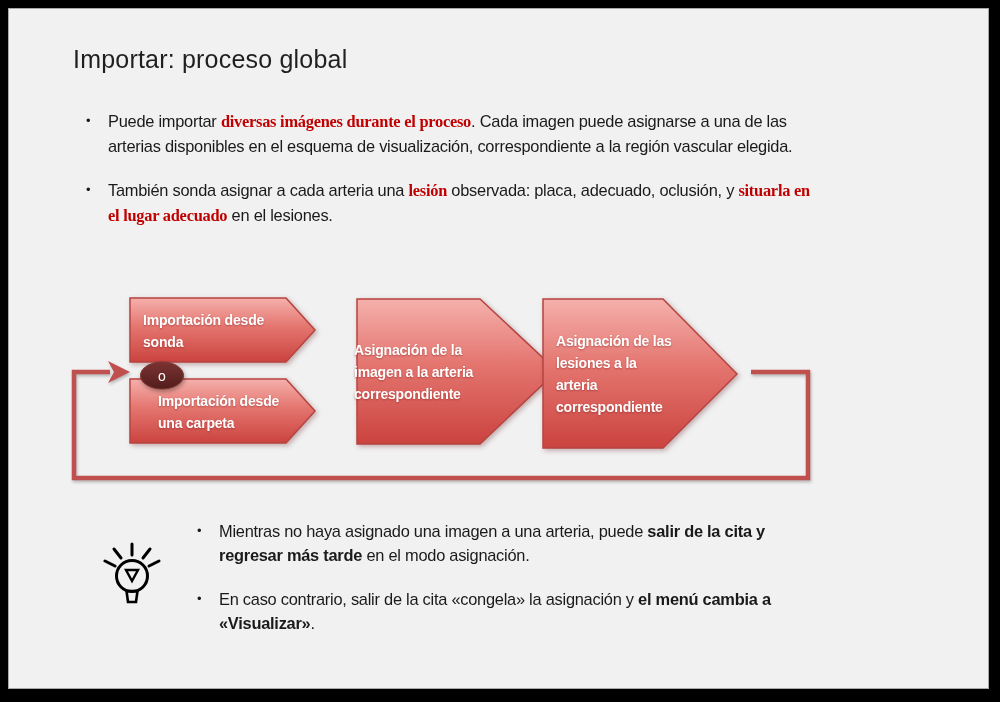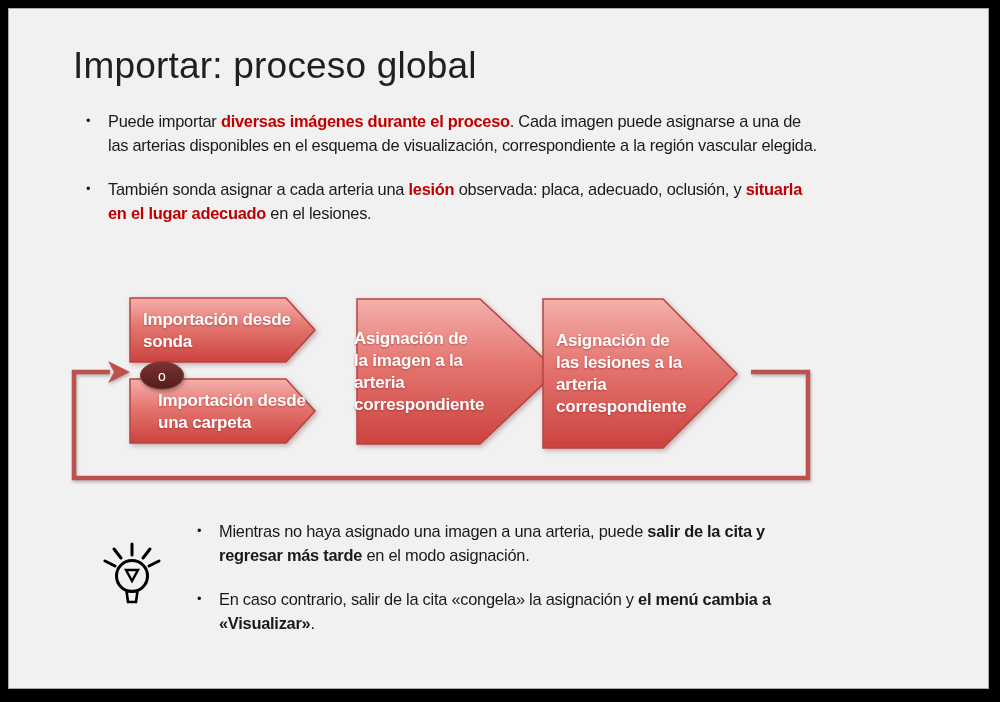--- a/index.html
+++ b/index.html
@@ -20,21 +20,21 @@
   .slide{
     position:absolute;
     left:8px;top:8px;
     width:981px;height:681px;
     background:var(--slide_bg);
     border:1px solid #a8a8a8;
   }
   .title{
     position:absolute;
     left:64px;top:36px;
-    font-size:37px;
+    font-size:25px;
     font-weight:400;
     color:#1f1f1f;
     letter-spacing:0.2px;
   }
   .bullets{
     position:absolute;
     list-style:none;
     font-size:16.4px;
     line-height:24px;
     letter-spacing:-0.25px;
@@ -47,36 +47,36 @@
   }
   .bullets li{
     display:flex;
     margin-bottom:20px;
   }
   .bullets .marker{
     flex:0 0 22px;
     font-size:13px;
     line-height:24px;
   }
-  .run-red{color:var(--accent_red);font-weight:700;}
+  .run-red{color:var(--accent_red);font-weight:700;font-family:Liberation Serif, serif;}
   .run-b{font-weight:700;}
   
   .chevron{
     position:absolute;
     filter:drop-shadow(2px 2.5px 2.5px rgba(110,40,40,0.35));
   }
   .chevron svg{display:block;}
   .chev-label{
     position:absolute;
     top:0;bottom:0;
     display:flex;
     align-items:center;
     color:#fff;
     font-weight:700;
-    font-size:17px;
+    font-size:14px;
     line-height:22px;
     letter-spacing:-0.2px;
     text-shadow:0 1px 2px rgba(120,25,25,0.45);
   }
   .loop-arrow{position:absolute;left:55px;top:347px;filter:drop-shadow(1px 2px 1.5px rgba(0,0,0,0.25));}
   .or-badge{
     position:absolute;
     left:130px;top:352px;
     width:46px;height:29px;
     filter:drop-shadow(1px 2px 2px rgba(0,0,0,0.35));

